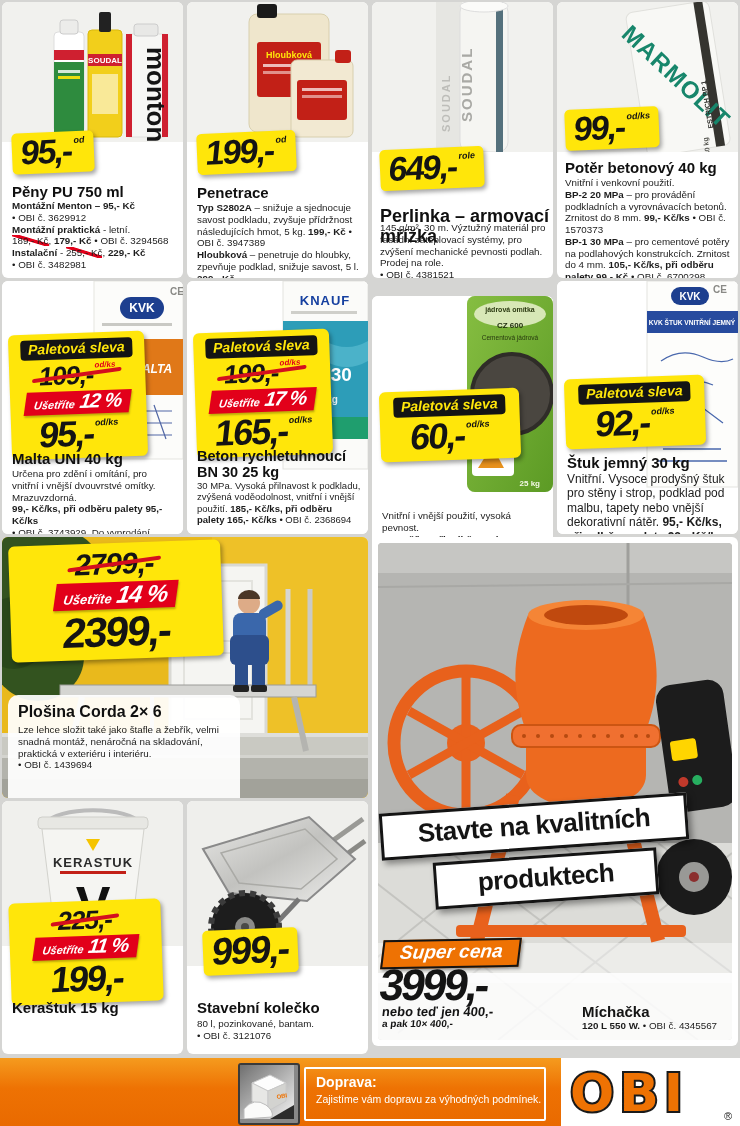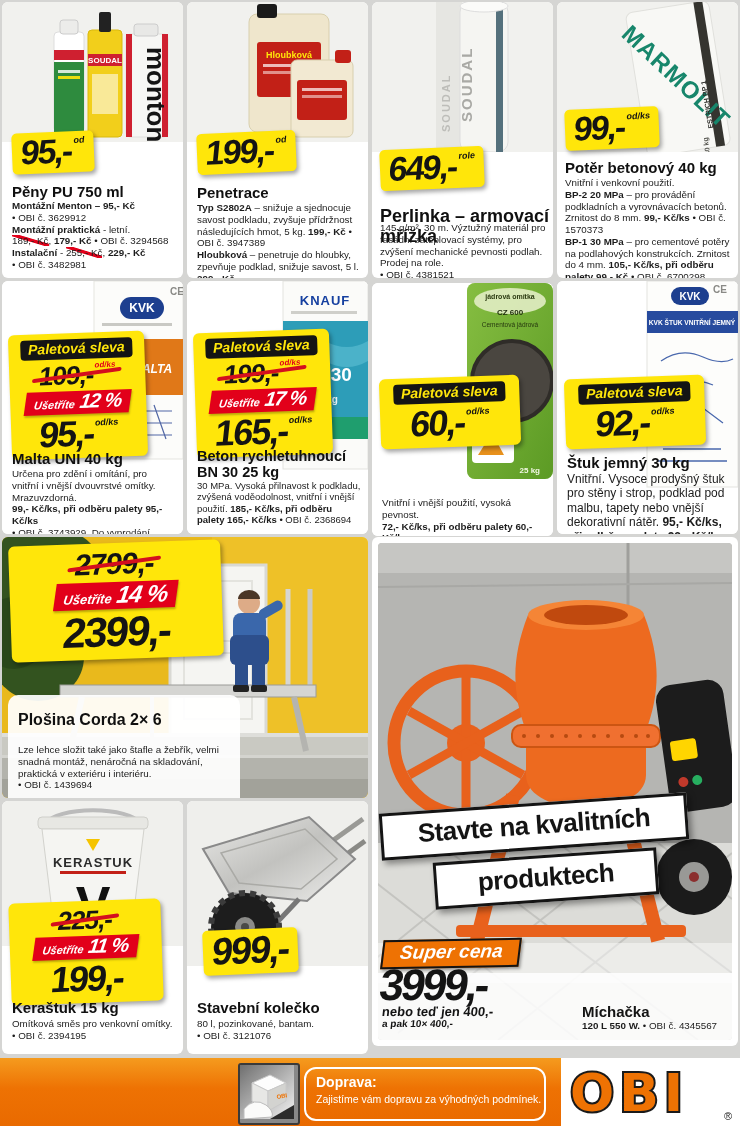--- a/index.html
+++ b/index.html
@@ -46,21 +46,21 @@
   .mixprice{position:absolute;font-weight:bold;font-size:44px;letter-spacing:-3px;color:#141414;
         transform:skewX(-8deg);line-height:.9;}
   .payline{position:absolute;font-weight:bold;color:#141414;transform:skewX(-6deg);line-height:1;}
   
   .footbar{position:absolute;left:0;top:1058px;width:561px;height:68px;
         background:linear-gradient(180deg,#f59b1e 0%,#ee7203 45%,#e96a00 100%);}
   .footwhite{position:absolute;left:561px;top:1058px;width:179px;height:68px;background:#fff;}
   .dbox{position:absolute;left:238px;top:1063px;width:58px;height:58px;border:2px solid #3a3a3a;
         border-radius:3px;overflow:hidden;background:#888;}
   .dframe{position:absolute;left:304px;top:1067px;width:238px;height:50px;border:2px solid #fff;
-        border-radius:12px;color:#fff;}
+        border-radius:2px;color:#fff;}
   .dtitle{position:absolute;left:10px;top:5px;font-weight:bold;font-size:14px;}
   .dtext{position:absolute;left:10px;top:24px;font-size:10.5px;}
   .infobox{position:absolute;background:rgba(255,255,255,.93);border-radius:10px;}
 </style>
 </head>
 <body>
 
 <div id="page">
 
   <div class="tile" style="left:2px;top:2px;width:181px;height:276px">
@@ -211,21 +211,21 @@
       <div class="badgebar">Paletová sleva</div>
       <div class="oldwrap s26"><span>199,-</span><span class="ounit">od/ks</span></div>
       <div class="saveband"><span class="sl">Ušetříte</span> <span class="sp">17 %</span></div>
       <div><span class="pnum s36">165,-</span><span class="punit">od/ks</span></div>
     </div>
     <div class="title" style="left:10px;top:167px;width:165px;font-size:14.5px">Beton rychletuhnoucí
 BN 30 25 kg</div>
     <div class="desc" style="left:10px;top:199px;width:164px;font-size:9.5px"><span>30 MPa. Vysoká přilnavost k podkladu, zvýšená voděodolnost, vnitřní i vnější použití. </span><span class="b">185,- Kč/ks, při odběru palety 165,- Kč/ks</span><span> • OBI č. 2368694</span></div>
   </div>
 
-  <div class="tile" style="left:372px;top:283px;width:181px;height:253px">
+  <div class="tile" style="left:372px;top:296px;width:181px;height:253px">
     <div class="imgwrap">
       <svg width="181" height="253" viewBox="0 0 181 253">
         <rect width="181" height="253" fill="#fff"></rect>
         <rect x="95" y="0" width="86" height="196" rx="8" fill="#6fae2e"></rect>
         <rect x="95" y="0" width="86" height="196" rx="8" fill="url(#gg)" opacity=".4"></rect>
         <defs>
             <linearGradient id="gg" x1="0" y1="0" x2="1" y2="1">
           <stop offset="0" stop-color="#a8d55e"></stop>
               <stop offset="1" stop-color="#3f7d16"></stop>
         </linearGradient>
@@ -316,23 +316,23 @@
           <rect x="249" y="148" width="16" height="7" rx="2" fill="#222"></rect>
           <rect x="258" y="74" width="26" height="10" rx="5" fill="#3a67ab" transform="rotate(-30 258 80)"></rect>
         </g>
       </svg>
     </div>
     <div class="tagstack" style="left:8px;top:6px;width:200px">
       <div class="oldwrap s30"><span>2799,-</span></div>
       <div class="saveband"><span class="sl" style="font-size:13px">Ušetříte</span> <span class="sp" style="font-size:24px">14 %</span></div>
       <div><span class="pnum s42">2399,-</span></div>
     </div>
-    <div class="infobox" style="left:6px;top:158px;width:212px;height:98px;padding:16px 10px">
+    <div class="infobox" style="left:6px;top:158px;width:212px;height:98px;padding:8px 10px">
       <div style="font-weight:bold;font-size:16px;color:#101010">Plošina Corda 2× 6</div>
-      <div class="desc" style="position:static;margin-top:15px"><span>Lze lehce složit také jako štafle a žebřík, velmi snadná montáž, nenáročná na skladování, praktická v exteriéru i interiéru.
+      <div class="desc" style="position:static;margin-top:3px"><span>Lze lehce složit také jako štafle a žebřík, velmi snadná montáž, nenáročná na skladování, praktická v exteriéru i interiéru.
 • OBI č. 1439694</span></div>
     </div>
   </div>
 
   <div class="tile" style="left:2px;top:801px;width:181px;height:253px">
     <div class="imgwrap" style="height:145px">
       <svg width="181" height="145" viewBox="0 0 181 145">
         <rect width="181" height="145" fill="#f0f0ed"></rect>
         <path d="M44,22 a48,16 0 0 1 94,0" fill="none" stroke="#bbb" stroke-width="4"></path>
         <rect x="36" y="16" width="110" height="12" rx="4" fill="#e7e7e3" stroke="#cfcfca"></rect>
@@ -342,22 +342,20 @@
         <rect x="58" y="70" width="66" height="3" fill="#c22017"></rect>
         <text x="91" y="122" font-size="52" font-weight="bold" fill="#111" text-anchor="middle">V</text>
       </svg>
     </div>
     <div class="tagstack" style="left:8px;top:100px;width:140px">
       <div class="oldwrap s26"><span>225,-</span></div>
       <div class="saveband"><span class="sl">Ušetříte</span> <span class="sp">11 %</span></div>
       <div><span class="pnum s36">199,-</span></div>
     </div>
     <div class="title" style="left:10px;top:199px;width:165px">Keraštuk 15 kg</div>
-    <div class="desc" style="left:10px;top:217px;width:164px"><span>Omítková směs pro venkovní omítky.
-• OBI č. 2394195</span></div>
   </div>
 
   <div class="tile" style="left:187px;top:801px;width:181px;height:253px">
     <div class="imgwrap" style="height:165px">
       <svg width="181" height="165" viewBox="0 0 181 165">
         <rect width="181" height="165" fill="#efefec"></rect>
         <defs>
             <linearGradient id="met" x1="0" y1="0" x2="1" y2="1">
           <stop offset="0" stop-color="#e8e8e6"></stop>
               <stop offset=".5" stop-color="#c2c2bf"></stop>

